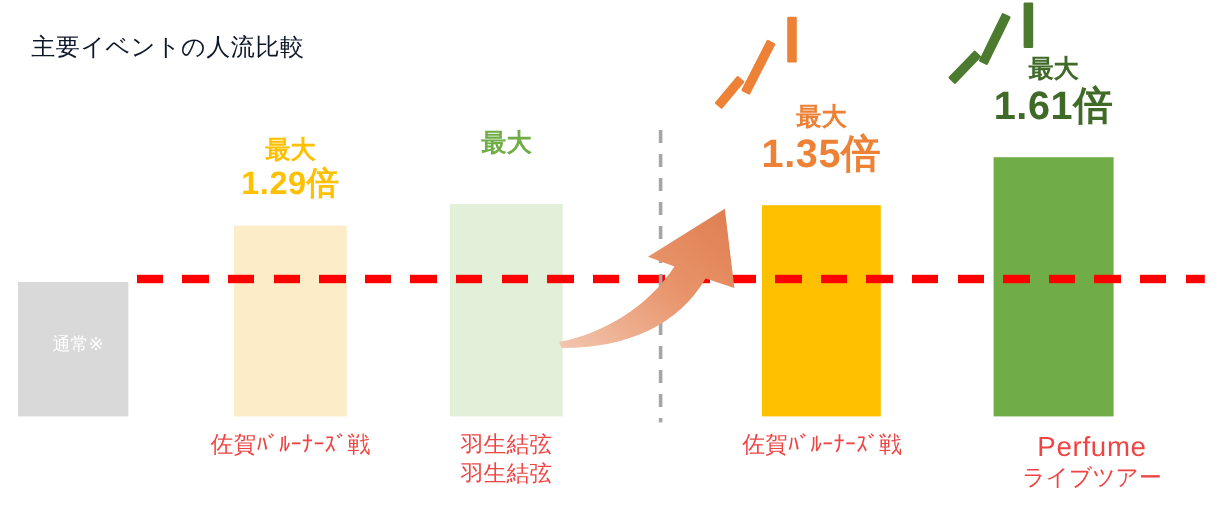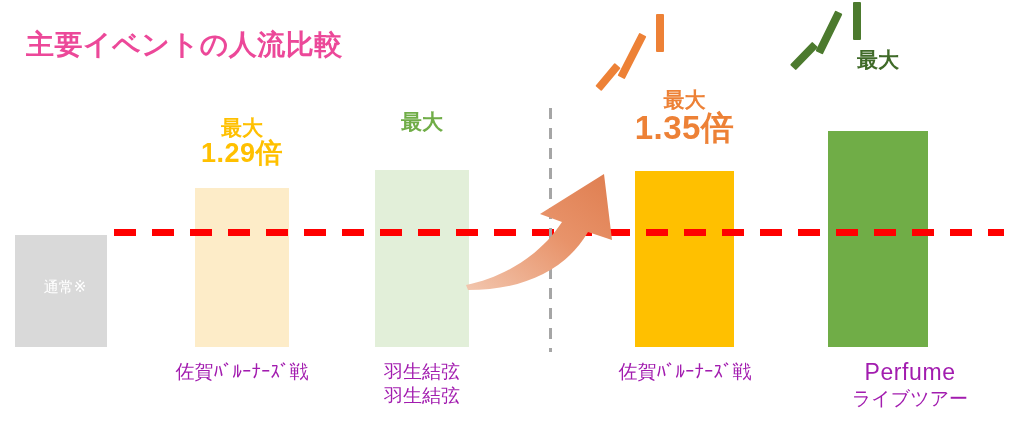--- a/index.html
+++ b/index.html
@@ -16,23 +16,23 @@
     height: 422px;
     background: #ffffff;
     overflow: hidden;
   }
 
   
   .chart-title {
     position: absolute;
     left: 26px;
     top: 26px;
-    font-size: 28px;
-    font-weight: bold;
-    color: #ec4899;
+    font-size: 20px;
+    font-weight: normal;
+    color: #0f172a;
     letter-spacing: 0.5px;
     white-space: nowrap;
   }
 
   
   .bar {
     position: absolute;
     box-sizing: border-box;
   }
   .bar-baseline-gray {
@@ -85,20 +85,21 @@
   .callout {
     position: absolute;
     text-align: center;
     line-height: 1.06;
     white-space: nowrap;
   }
   .callout .max-word {
     display: block;
     font-size: 21px;
     font-weight: bold;
+    font-family: Liberation Mono, monospace;
   }
   .callout .ratio-value {
     display: block;
     font-size: 27px;
     font-weight: bold;
     letter-spacing: 0.5px;
   }
   .callout-1 {
     left: 185px;
     top: 117px;
@@ -124,21 +125,21 @@
     width: 136px;
     color: #3F6A28;
   }
   .callout-4 .ratio-value { font-size: 33px; }
 
   
   .cat-label {
     position: absolute;
     text-align: center;
     font-size: 19px;
-    color: #a21caf;
+    color: #ef4444;
     line-height: 1.26;
     white-space: nowrap;
   }
   .cat-1 { left: 152px; top: 360px; width: 180px; }
   .cat-2 { left: 352px; top: 360px; width: 140px; }
   .cat-3 { left: 595px; top: 360px; width: 180px; }
   .cat-4 { left: 820px; top: 358px; width: 180px; }
   .cat-label .line2 { display: block; }
   .cat-4 .line1 { font-size: 23px; letter-spacing: 0.6px; }
 
@@ -236,20 +237,21 @@
   </div>
   <div class="callout callout-2">
     <span class="max-word">最大</span>
   </div>
   <div class="callout callout-3">
     <span class="max-word">最大</span>
     <span class="ratio-value">1.35倍</span>
   </div>
   <div class="callout callout-4">
     <span class="max-word">最大</span>
+    <span class="ratio-value">1.61倍</span>
   </div>
 
   <div class="cat-label cat-1">
     <span class="line1">佐賀ﾊﾞﾙｰﾅｰｽﾞ戦</span>
   </div>
   <div class="cat-label cat-2">
     <span class="line1">羽生結弦</span>
     <span class="line2">羽生結弦</span>
   </div>
   <div class="cat-label cat-3">

